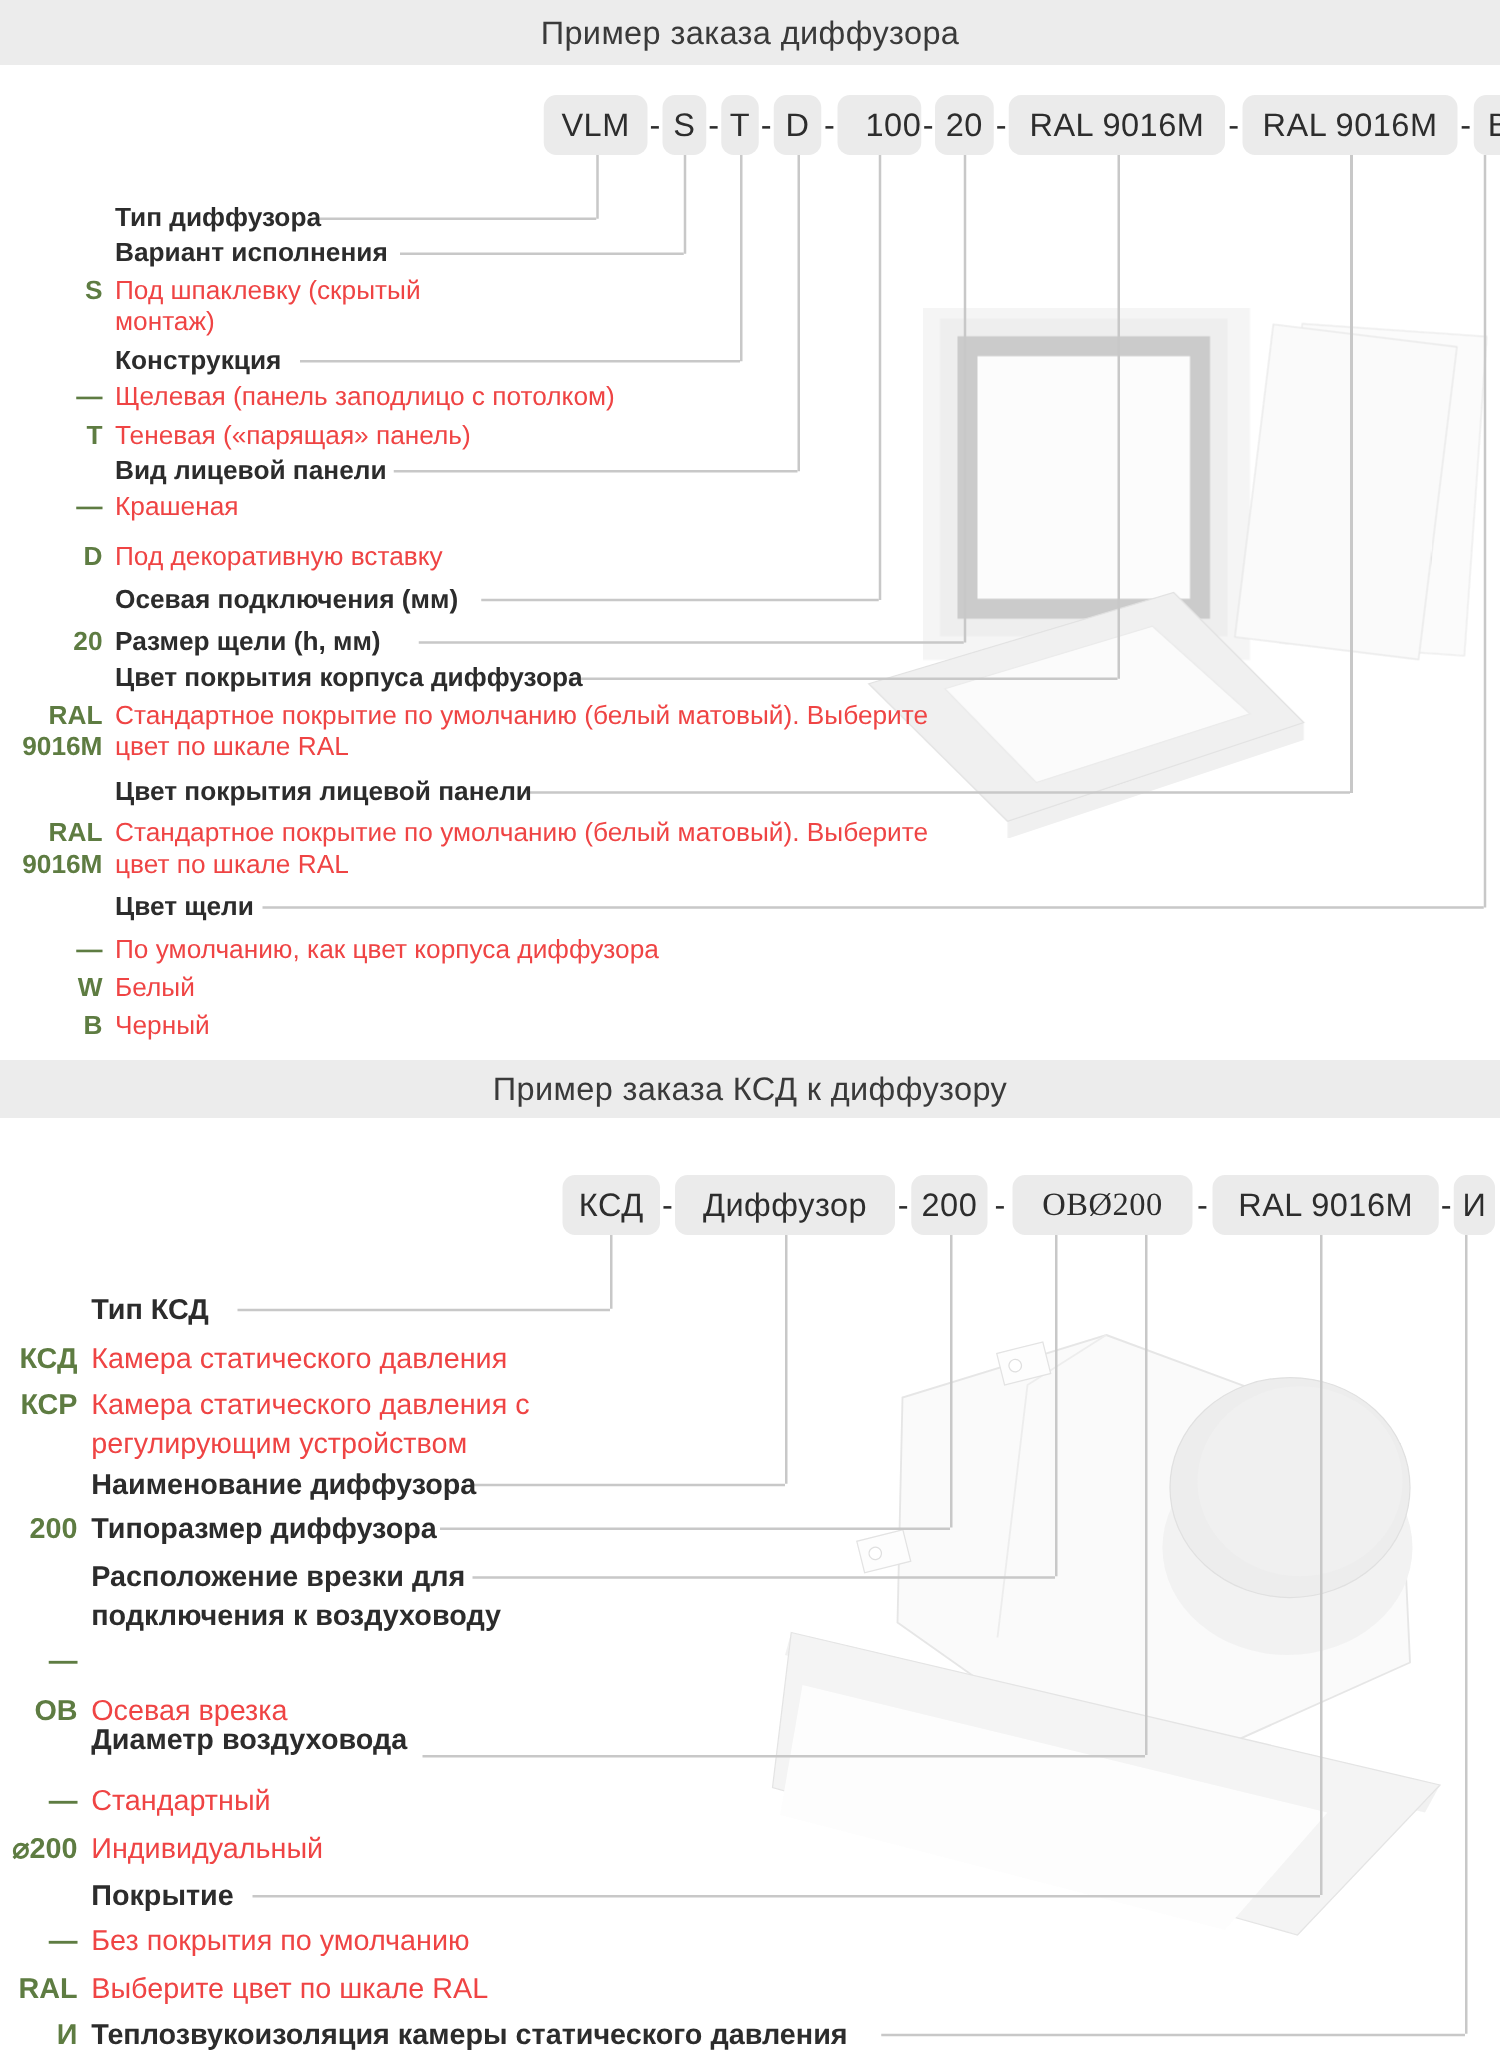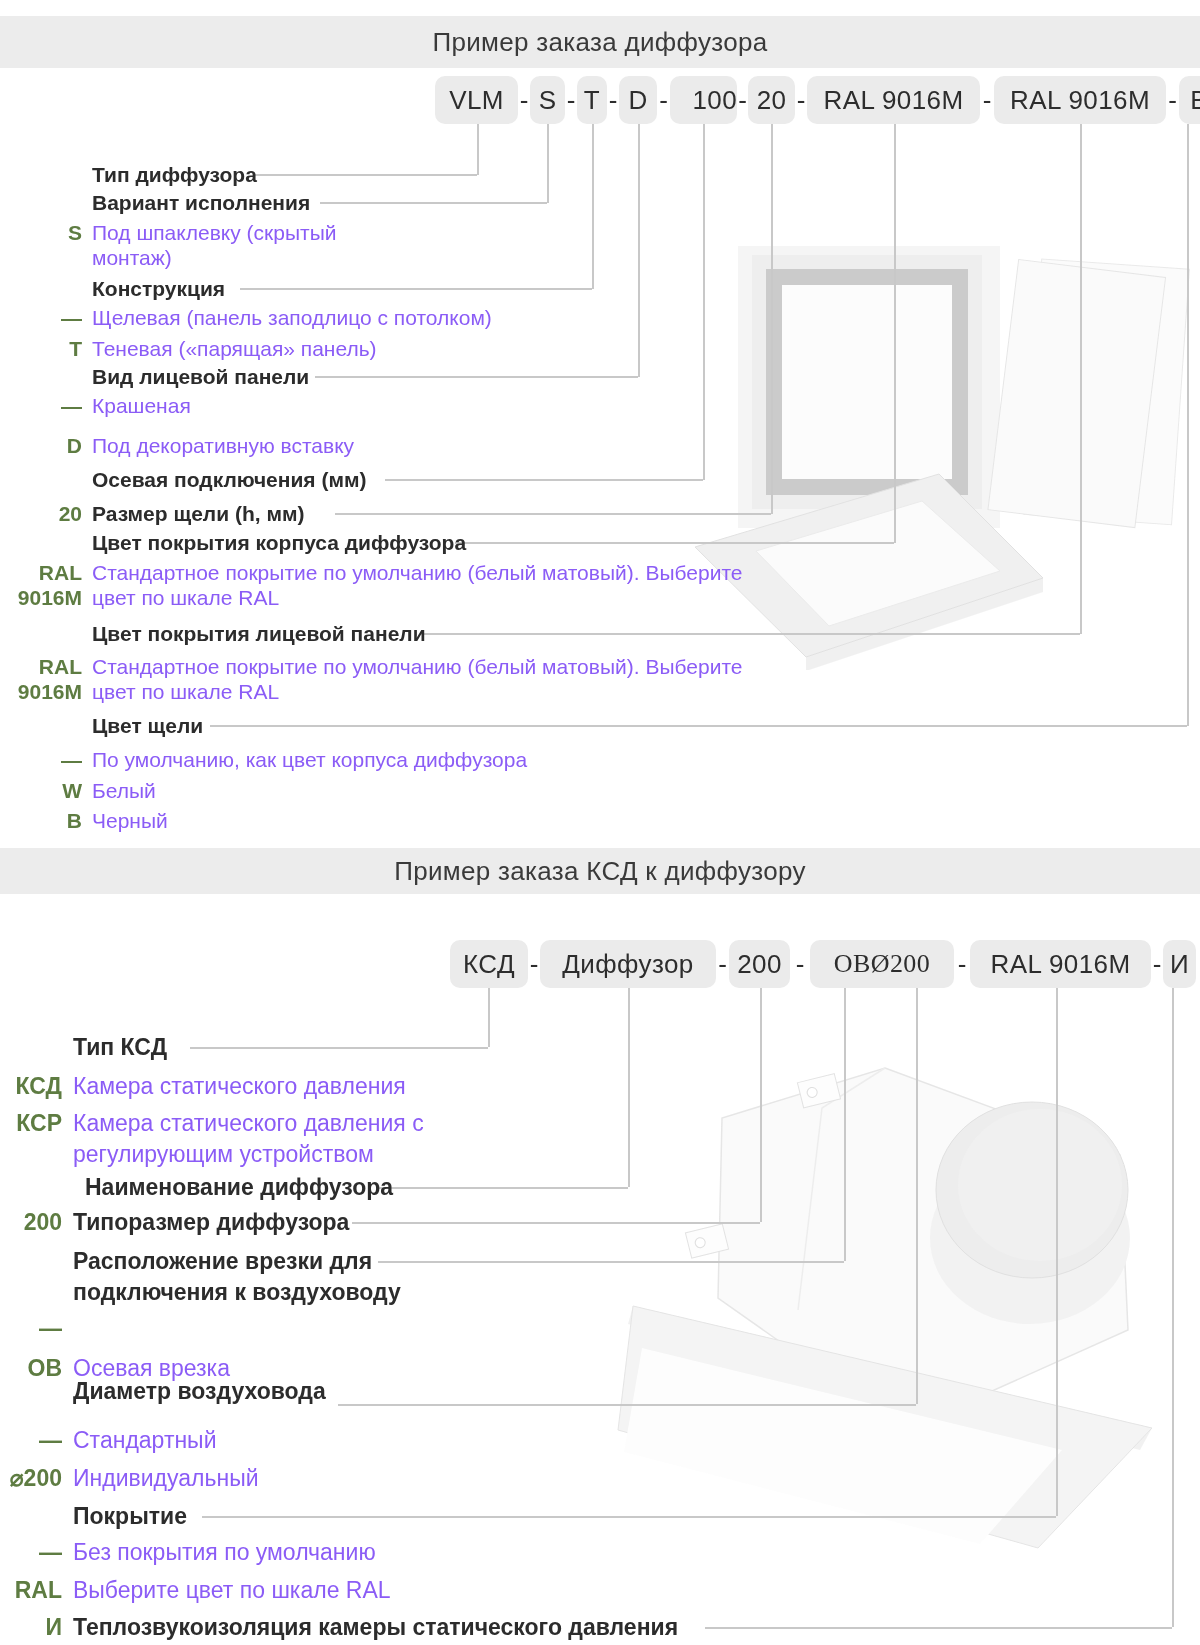--- a/index.html
+++ b/index.html
@@ -20,21 +20,21 @@
   .sep {
     position:absolute; height:48px;
     display:flex; align-items:center; justify-content:center;
     font-size:26px; color:#2d2d2d;
   }
   .item { position:absolute; display:flex; align-items:flex-start; }
   .item .pfx {
     display:block; text-align:right; font-weight:700; color:#5e7c42;
     white-space:pre-line;
   }
-  .item .txt { display:block; white-space:pre-line; color:#8b5cf6; }
+  .item .txt { display:block; white-space:pre-line; color:#ef4444; }
   .item .txt.bold { font-weight:700; color:#2c2c2c; }
   .s1 .pfx { width:82px; margin-right:10px; font-size:21px; line-height:25px; }
   .s1 .txt { font-size:21px; line-height:25px; }
   .s2 .pfx { width:62px; margin-right:11px; font-size:23px; line-height:31px; }
   .s2 .txt { font-size:23px; line-height:31px; }
   .cl { position:absolute; background:#c8c8c8; }
   .clh { height:1.5px; }
   .clv { width:1.5px; }
   .render { position:absolute; }
 </style>
@@ -108,21 +108,21 @@
   <div class="cl clh" style="left:202px;top:1516px;width:854px;"></div>
   <div class="cl clh" style="left:705px;top:1627px;width:467px;"></div>
   <div class="cl clv" style="left:488px;top:988px;height:59px;"></div>
   <div class="cl clv" style="left:628px;top:988px;height:199px;"></div>
   <div class="cl clv" style="left:760px;top:988px;height:234px;"></div>
   <div class="cl clv" style="left:844px;top:988px;height:273px;"></div>
   <div class="cl clv" style="left:916px;top:988px;height:416px;"></div>
   <div class="cl clv" style="left:1056px;top:988px;height:528px;"></div>
   <div class="cl clv" style="left:1172px;top:988px;height:639px;"></div>
 
-  <div class="band" style="top:16px;justify-content:center;">
+  <div class="band" style="top:0;justify-content:center;">
     <span>Пример заказа диффузора</span>
   </div>
 
   <div class="codebox" style="left:435px;top:76px;width:83px;">
       <span>VLM</span>
     </div>
   <div class="sep" style="left:518px;top:76px;width:12px;">
       <span>-</span>
     </div>
   <div class="codebox" style="left:530px;top:76px;width:35px;">
@@ -295,21 +295,21 @@
     </div>
   <div class="item s2" style="top:1071px;">
       <span class="pfx">КСД</span>
       <span class="txt">Камера статического давления</span>
     </div>
   <div class="item s2" style="top:1108px;">
       <span class="pfx">КСР</span>
       <span class="txt">Камера статического давления с
 регулирующим устройством</span>
     </div>
-  <div class="item s2" style="top:1172px;margin-left:12px;">
+  <div class="item s2" style="top:1172px;">
       <span class="pfx"></span>
       <span class="txt bold">Наименование диффузора</span>
     </div>
   <div class="item s2" style="top:1207px;">
       <span class="pfx">200</span>
       <span class="txt bold">Типоразмер диффузора</span>
     </div>
   <div class="item s2" style="top:1246px;">
       <span class="pfx"></span>
       <span class="txt bold">Расположение врезки для

